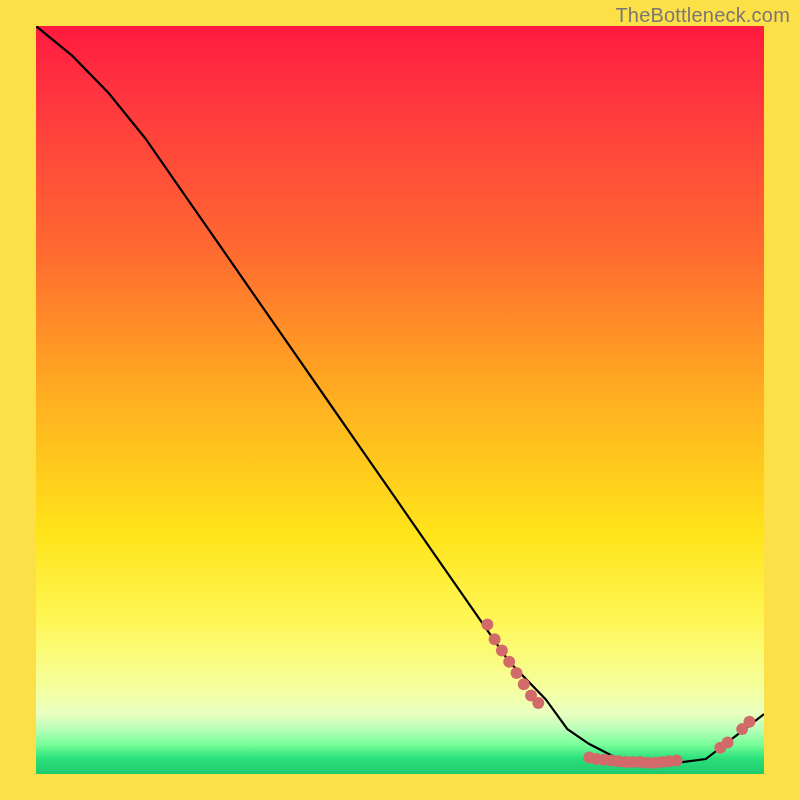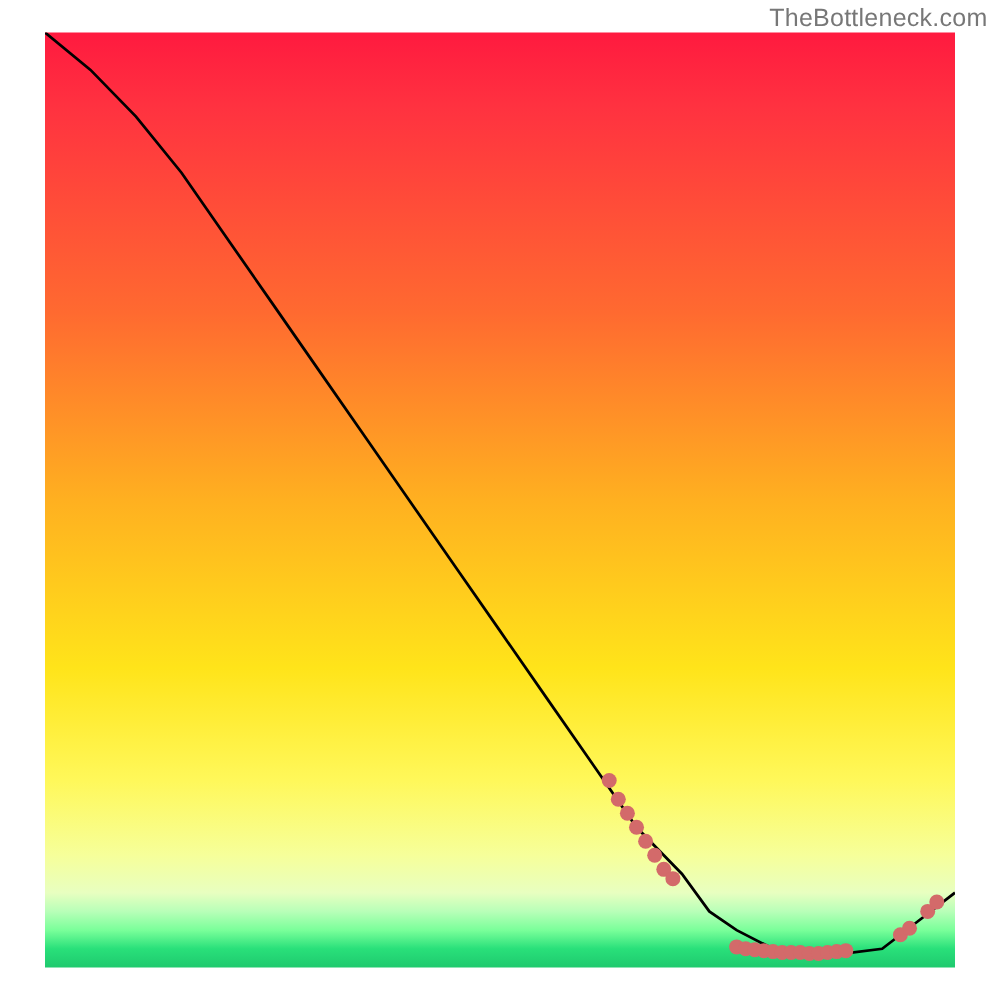--- a/index.html
+++ b/index.html
@@ -8,21 +8,21 @@
     width: 800px;
     height: 800px;
     background: #000;
     font-family: Arial, Helvetica, sans-serif;
     overflow: hidden;
   }
   .frame {
     position: relative;
     width: 800px;
     height: 800px;
-    background: #ffffff;
+    background: #fde047;
   }
   .plot {
     position: absolute;
     left: 36px;
     top: 26px;
     width: 728px;
     height: 748px;
     
     background: linear-gradient(
       to bottom,

